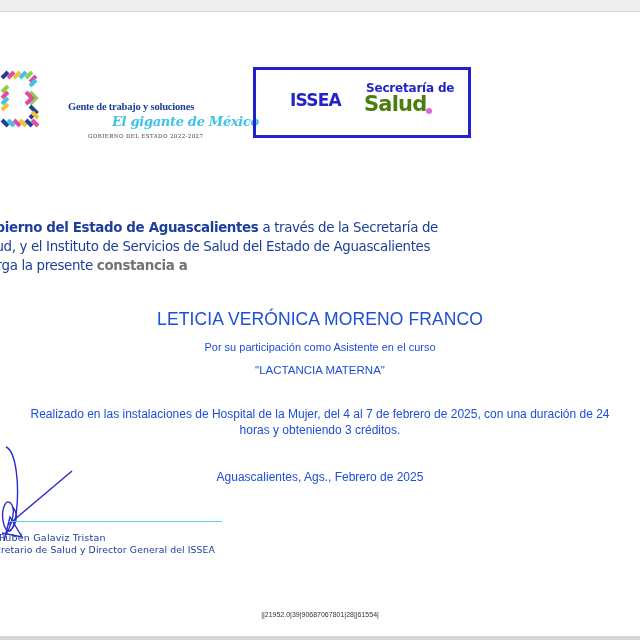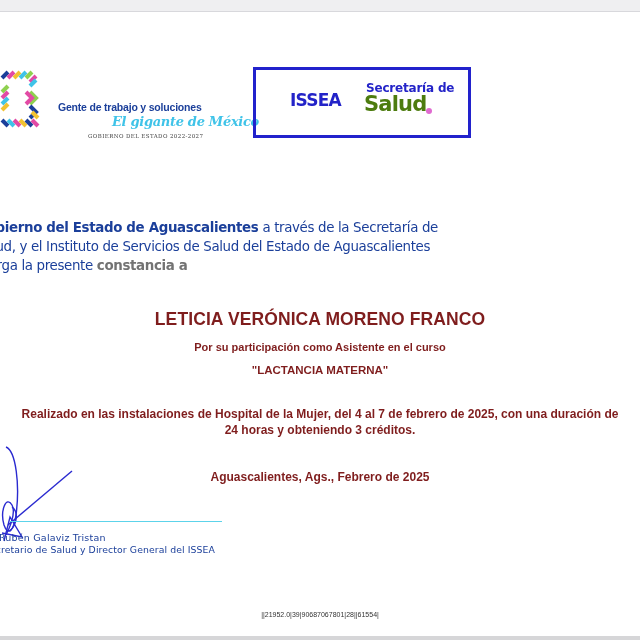--- a/index.html
+++ b/index.html
@@ -8,37 +8,37 @@
 
     .top-bar { position: absolute; left: 0; top: 0; width: 640px; height: 12px; background: #efeff1; border-bottom: 1px solid #d8d8dc; }
     .bottom-bar { position: absolute; left: 0; top: 636px; width: 640px; height: 4px; background: #d6d6d8; }
 
     .page { position: absolute; left: 0; top: 13px; width: 640px; height: 623px; background: #ffffff; }
 
     
     .ags-logo { position: absolute; left: 0; top: 70px; width: 240px; height: 75px; }
     .ags-emblem { position: absolute; left: 0; top: 0; width: 42px; height: 62px; }
     .ags-title { position: absolute; left: 52px; top: 2px; font-family: "DejaVu Sans", sans-serif; font-weight: bold; font-size: 21px; color: #1b3f9a; letter-spacing: -0.8px; white-space: nowrap; }
-    .ags-sub { position: absolute; left: 58px; top: 31px; font-family: Liberation Sans, sans-serif; font-weight: bold; font-size: 10.5px; color: #1b3f9a; white-space: nowrap; letter-spacing: -0.2px; }
+    .ags-sub { position: absolute; left: 68px; top: 31px; font-family: Liberation Serif, serif; font-weight: bold; font-size: 10.5px; color: #1b3f9a; white-space: nowrap; letter-spacing: -0.2px; }
     .ags-gigante { position: absolute; left: 88px; top: 44px; font-family: "DejaVu Serif", serif; font-style: italic; font-weight: bold; font-size: 13px; color: #3fc3e8; white-space: nowrap; letter-spacing: -0.3px; margin-left: 24px; }
     .ags-gob { position: absolute; left: 88px; top: 63px; font-family: "DejaVu Serif", serif; font-size: 5.5px; color: #444; white-space: nowrap; letter-spacing: 0.4px; }
 
     
     .issea-logo { position: absolute; left: 253px; top: 67px; width: 218px; height: 71px; border: 3px solid #2222cc; }
     .issea-text { position: absolute; left: 34px; top: 20px; font-family: "DejaVu Sans", sans-serif; font-weight: bold; font-size: 17px; color: #2323c8; letter-spacing: -0.8px; }
     .issea-sec { position: absolute; left: 110px; top: 11px; font-family: "DejaVu Sans", sans-serif; font-weight: bold; font-size: 12px; color: #2323c8; white-space: nowrap; letter-spacing: -0.2px; }
     .issea-salud { position: absolute; left: 108px; top: 22px; font-family: "DejaVu Sans", sans-serif; font-weight: bold; font-size: 21px; color: #4d7c0f; letter-spacing: -0.8px; }
     .issea-dot { position: absolute; left: 170px; top: 38px; width: 6px; height: 6px; border-radius: 50%; background: #e06ad0; }
 
     
     .intro { position: absolute; left: -24px; top: 218px; width: 520px; font-family: "DejaVu Sans", sans-serif; font-size: 13.4px; line-height: 19px; color: #1b3f9a; letter-spacing: -0.35px; }
     .intro .strong { font-weight: bold; }
     .intro .cyan { font-weight: bold; color: #737373; }
 
-    .center-text { position: absolute; left: 0; width: 640px; text-align: center; color: #7f1d1d; font-family: "Liberation Sans", sans-serif; font-weight: bold; }
+    .center-text { position: absolute; left: 0; width: 640px; text-align: center; color: #1d4ed8; font-family: "Liberation Sans", sans-serif; }
     .name { top: 309px; font-size: 17.5px; letter-spacing: 0.1px; }
     .participation { top: 341px; font-size: 11px; }
     .course { top: 364px; font-size: 11.5px; }
     .realizado { top: 406px; left: 20px; width: 600px; font-size: 12px; line-height: 16px; }
     .place-date { top: 470px; font-size: 12px; }
 
     
     .signature { position: absolute; left: 0; top: 445px; width: 80px; height: 100px; }
     .sig-line { position: absolute; left: 10px; top: 521px; width: 212px; height: 1px; background: #5cd3ea; }
     .signer-name { position: absolute; left: -1px; top: 532px; font-family: "DejaVu Sans", sans-serif; font-weight: normal; font-size: 9.5px; color: #1b3f9a; white-space: nowrap; letter-spacing: 0.2px; }

